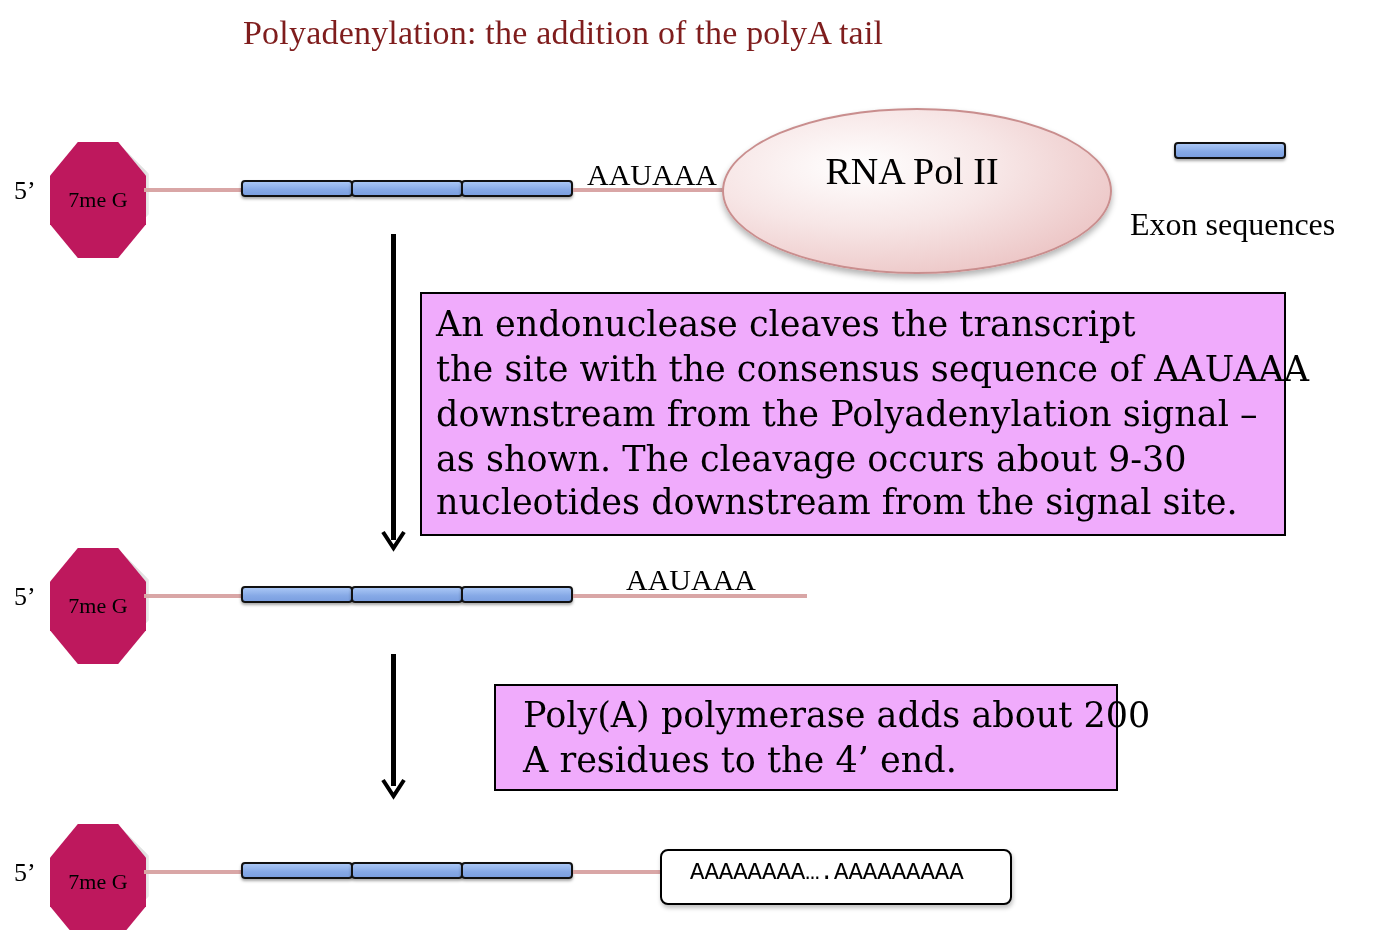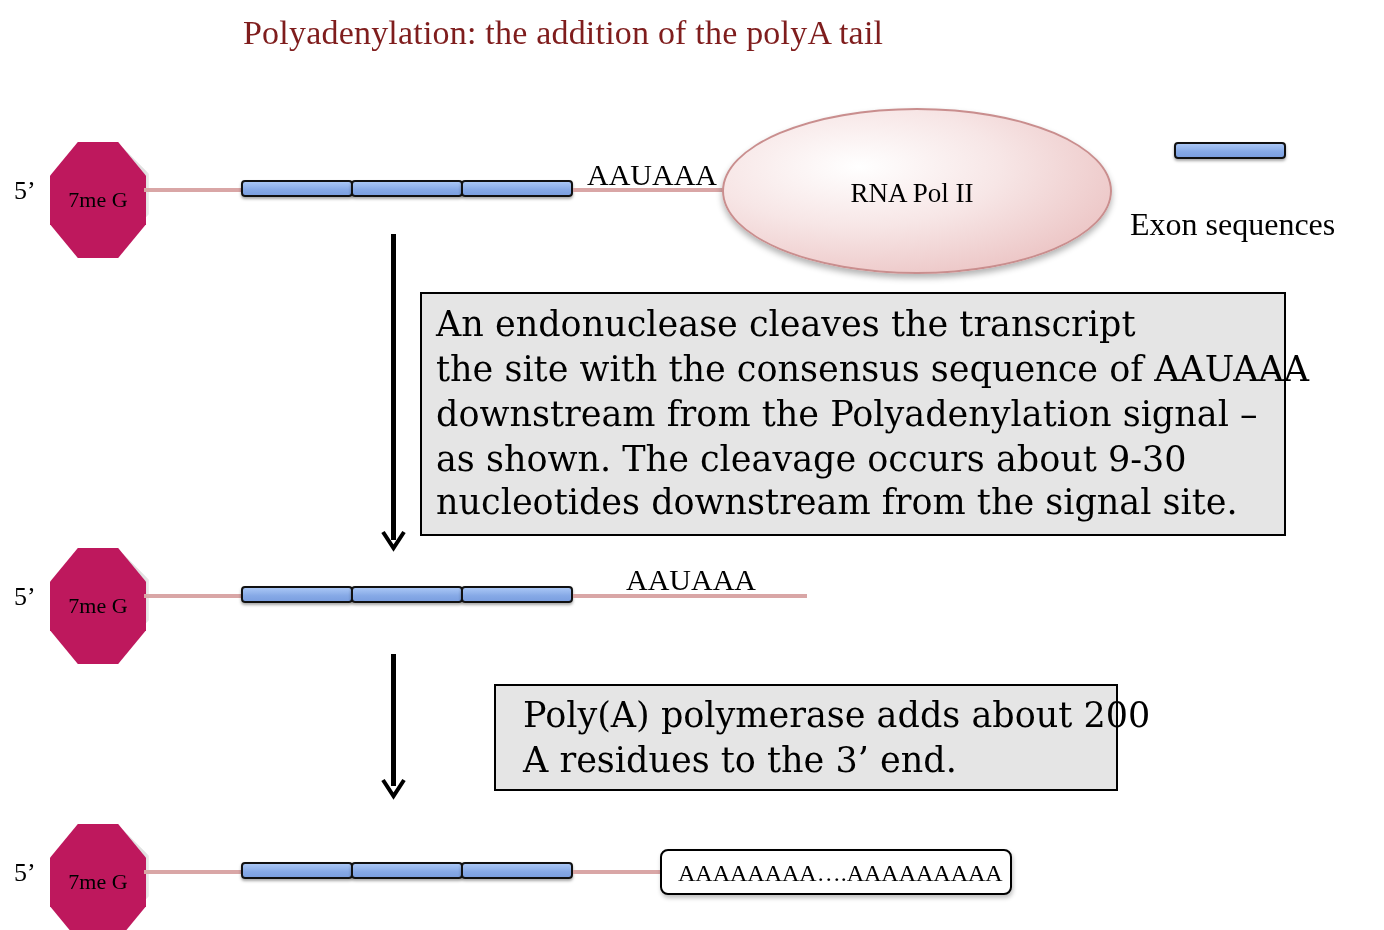--- a/index.html
+++ b/index.html
@@ -18,30 +18,30 @@
            filter: blur(2px); }
     .rna { height: 4px; background: #d9a6a6; }
     .exon { height: 17px; border: 2px solid #111; border-radius: 4px;
             background: linear-gradient(#a9c6f5, #86a9e6 60%, #7b9fe0);
             box-shadow: 0 2px 3px rgba(0,0,0,0.35); box-sizing: border-box; }
     .seq { font-size: 30px; font-family: "Liberation Serif", serif; white-space: nowrap; }
     .pol { left: 722px; top: 108px; width: 390px; height: 166px; border-radius: 50%;
            background: radial-gradient(ellipse at 35% 35%, #ffffff 0%, #f7e6e6 40%, #ecc5c5 80%, #d9a0a0 100%);
            border: 2px solid #c98e8e; box-sizing: border-box;
            box-shadow: 0 4px 6px rgba(0,0,0,0.3); }
-    .pol-label { left: 722px; top: 178px; width: 340px; text-align: center; font-size: 27px;
+    .pol-label { left: 722px; top: 149px; width: 340px; text-align: center; font-size: 38px;
                  font-family: "Liberation Serif", serif; }
     .legend-text { left: 1130px; top: 206px; font-size: 32px; font-family: "Liberation Serif", serif; white-space: nowrap; }
-    .box { border: 2px solid #000; background: #e5e5e5; box-sizing: border-box;
+    .box { border: 2px solid #000; background: #f0abfc; box-sizing: border-box;
            font-size: 35px; line-height: 45px; font-family: "DejaVu Serif", serif; }
     .box .line { white-space: nowrap; }
     .arrow-shaft { width: 5px; background: #000; }
-    .tail { left: 660px; top: 849px; width: 352px; height: 46px; border: 2px solid #000; border-radius: 8px;
+    .tail { left: 660px; top: 849px; width: 352px; height: 56px; border: 2px solid #000; border-radius: 8px;
             box-sizing: border-box; background: #fff; box-shadow: 1px 3px 4px rgba(0,0,0,0.25);
-            font-size: 24px; line-height: 44px; padding-left: 16px; font-family: Liberation Serif, serif; white-space: nowrap; }
+            font-size: 24px; line-height: 44px; padding-left: 28px; font-family: Liberation Mono, monospace; white-space: nowrap; }
   </style>
 </head>
 <body>
 
 <div class="abs title">Polyadenylation: the addition of the polyA tail</div>
 
 <div>
   <div class="abs five" style="left:14px; top:176px;">5’</div>
   <div class="abs capshadow" style="left:53px; top:146px;"></div>
   <div class="abs cap" style="left:50px; top:142px;">
@@ -93,21 +93,21 @@
 
 <div>
   <div class="abs arrow-shaft" style="left:391px; top:654px; height:132px;"></div>
   <svg class="abs" style="left:381px; top:772px;" width="25" height="28" viewBox="0 0 25 28">
     <polyline points="2,8 12.5,24 23,8" fill="none" stroke="#000" stroke-width="4"></polyline>
   </svg>
 </div>
 
 <div class="abs box" style="left:494px; top:684px; width:624px; height:107px; padding:7px 0 0 27px;">
   <div class="line">Poly(A) polymerase adds about 200</div>
-  <div class="line">A residues to the 3’ end.</div>
+  <div class="line">A residues to the 4’ end.</div>
 </div>
 
 <div>
   <div class="abs five" style="left:14px; top:858px;">5’</div>
   <div class="abs capshadow" style="left:53px; top:828px;"></div>
   <div class="abs cap" style="left:50px; top:824px;">
       <span>7me G</span>
     </div>
   <div class="abs rna" style="left:144px; top:870px; width:100px;"></div>
   <div class="abs exon" style="left:241px; top:862px; width:112px;"></div>

